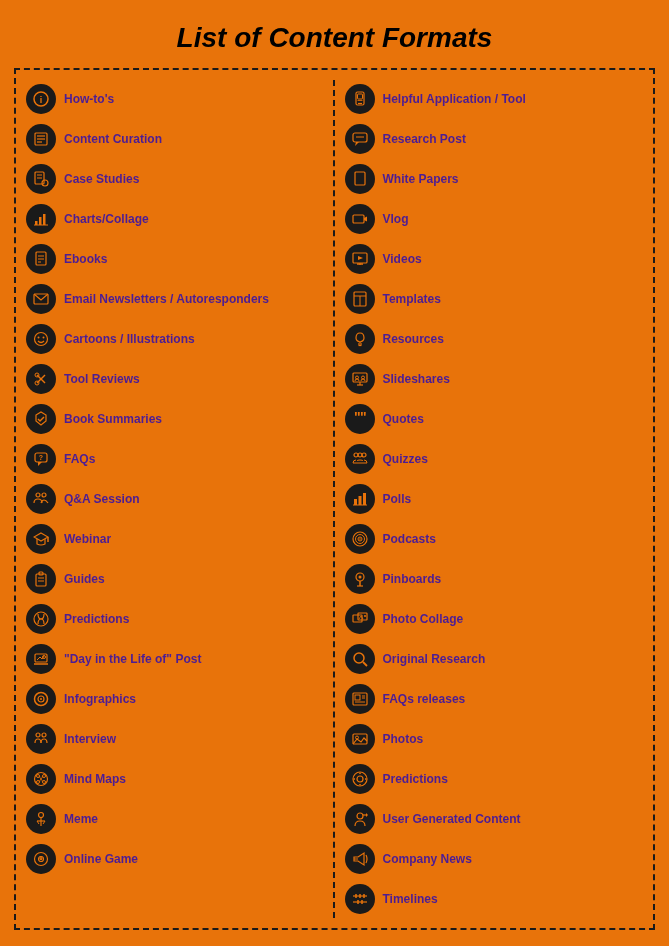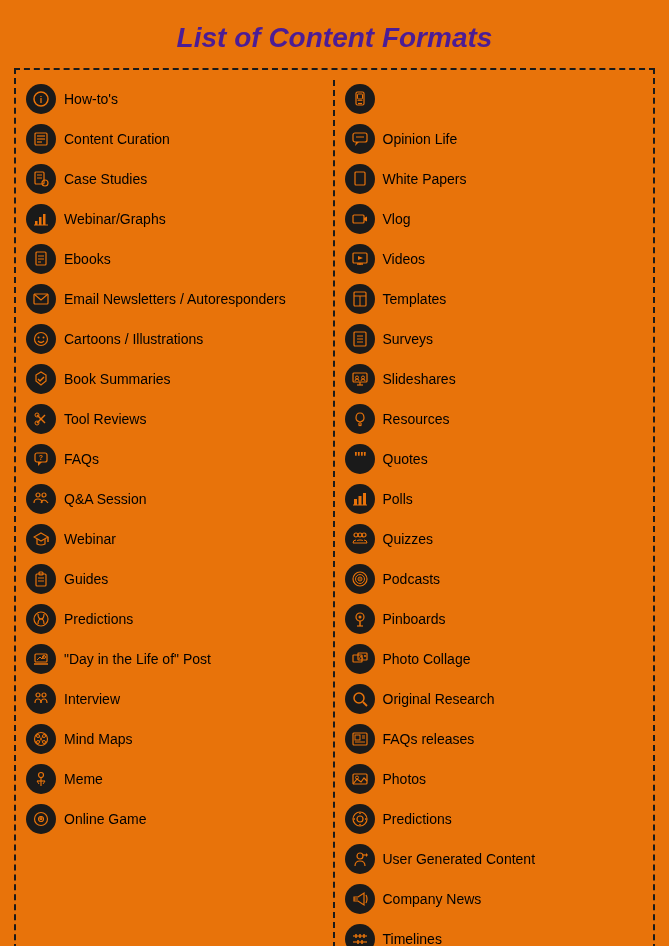--- a/index.html
+++ b/index.html
@@ -13,21 +13,21 @@
     .container {
       width: 669px;
       min-height: 946px;
       background-color: #E8730A;
       padding: 12px 14px 18px 14px;
     }
     .title {
       text-align: center;
       font-size: 28px;
       font-weight: 900;
-      color: #4c1d95;
+      color: #000000;
       padding: 10px 0 14px 0;
       font-style: italic;
     }
     .content-area {
       border: 2px dashed #1a1a1a;
       padding: 10px 8px;
       display: flex;
       flex-direction: row;
       gap: 0;
     }
@@ -57,23 +57,23 @@
       background-color: #1a1a1a;
       display: flex;
       align-items: center;
       justify-content: center;
       flex-shrink: 0;
       color: #E8730A;
       font-size: 13px;
       font-weight: bold;
     }
     .item-label {
-      font-size: 14px;
-      font-weight: 400;
-      color: #000000;
+      font-size: 12px;
+      font-weight: 700;
+      color: #4c1d95;
     }
     
     .icon-circle svg {
       width: 16px;
       height: 16px;
       fill: #E8730A;
     }
   </style>
 </head>
 <body>
@@ -115,21 +115,21 @@
         </div>
         <div class="list-item">
           <div class="icon-circle">
             <svg viewBox="0 0 16 16">
               <rect x="2" y="10" width="2.5" height="4" fill="#E8730A"></rect>
               <rect x="6" y="6" width="2.5" height="8" fill="#E8730A"></rect>
               <rect x="10" y="3" width="2.5" height="11" fill="#E8730A"></rect>
               <line x1="1" y1="14" x2="15" y2="14" stroke="#E8730A" stroke-width="1"></line>
             </svg>
           </div>
-          <span class="item-label">Webinar/Graphs</span>
+          <span class="item-label">Charts/Collage</span>
         </div>
         <div class="list-item">
           <div class="icon-circle">
             <svg viewBox="0 0 16 16">
               <rect x="3" y="1" width="10" height="13" rx="1" fill="none" stroke="#E8730A" stroke-width="1.2"></rect>
               <line x1="5" y1="5" x2="11" y2="5" stroke="#E8730A" stroke-width="1"></line>
               <line x1="5" y1="8" x2="11" y2="8" stroke="#E8730A" stroke-width="1"></line>
               <line x1="5" y1="11" x2="8" y2="11" stroke="#E8730A" stroke-width="1"></line>
             </svg>
           </div>
@@ -151,40 +151,40 @@
               <circle cx="5.5" cy="6.5" r="1" fill="#E8730A"></circle>
               <circle cx="10.5" cy="6.5" r="1" fill="#E8730A"></circle>
               <path d="M5 10 Q8 13 11 10" fill="none" stroke="#E8730A" stroke-width="1.2"></path>
             </svg>
           </div>
           <span class="item-label">Cartoons / Illustrations</span>
         </div>
         <div class="list-item">
           <div class="icon-circle">
             <svg viewBox="0 0 16 16">
-              <path d="M3 4 L8 1 L13 4 L13 10 Q8 14 8 14 Q8 14 3 10 Z" fill="none" stroke="#E8730A" stroke-width="1.2"></path>
-              <polyline points="5,8 7,10 11,6" fill="none" stroke="#E8730A" stroke-width="1.5"></polyline>
-            </svg>
-          </div>
-          <span class="item-label">Book Summaries</span>
-        </div>
-        <div class="list-item">
-          <div class="icon-circle">
-            <svg viewBox="0 0 16 16">
               <line x1="4" y1="4" x2="12" y2="12" stroke="#E8730A" stroke-width="1.5"></line>
               <line x1="12" y1="4" x2="4" y2="12" stroke="#E8730A" stroke-width="1.5"></line>
               <circle cx="4" cy="4" r="2" fill="none" stroke="#E8730A" stroke-width="1"></circle>
               <circle cx="4" cy="12" r="2" fill="none" stroke="#E8730A" stroke-width="1"></circle>
             </svg>
           </div>
           <span class="item-label">Tool Reviews</span>
         </div>
         <div class="list-item">
           <div class="icon-circle">
             <svg viewBox="0 0 16 16">
+              <path d="M3 4 L8 1 L13 4 L13 10 Q8 14 8 14 Q8 14 3 10 Z" fill="none" stroke="#E8730A" stroke-width="1.2"></path>
+              <polyline points="5,8 7,10 11,6" fill="none" stroke="#E8730A" stroke-width="1.5"></polyline>
+            </svg>
+          </div>
+          <span class="item-label">Book Summaries</span>
+        </div>
+        <div class="list-item">
+          <div class="icon-circle">
+            <svg viewBox="0 0 16 16">
               <rect x="2" y="2" width="12" height="9" rx="2" fill="none" stroke="#E8730A" stroke-width="1.2"></rect>
               <polygon points="5,11 5,15 9,11" fill="#E8730A"></polygon>
               <text x="8" y="8.5" text-anchor="middle" fill="#E8730A" font-size="7" font-weight="bold">?</text>
             </svg>
           </div>
           <span class="item-label">FAQs</span>
         </div>
         <div class="list-item">
           <div class="icon-circle">
             <svg viewBox="0 0 16 16">
@@ -230,20 +230,30 @@
         <div class="list-item">
           <div class="icon-circle">
             <svg viewBox="0 0 16 16">
               <rect x="2" y="3" width="12" height="8" rx="1" fill="none" stroke="#E8730A" stroke-width="1.2"></rect>
               <line x1="1" y1="13" x2="15" y2="13" stroke="#E8730A" stroke-width="1.5"></line>
               <circle cx="11" cy="6" r="1.5" fill="none" stroke="#E8730A" stroke-width="1"></circle>
               <path d="M4 9 L7 6 L9 8 L11 5" fill="none" stroke="#E8730A" stroke-width="1"></path>
             </svg>
           </div>
           <span class="item-label">"Day in the Life of" Post</span>
+        </div>
+        <div class="list-item">
+          <div class="icon-circle">
+            <svg viewBox="0 0 16 16">
+              <circle cx="8" cy="8" r="6.5" fill="none" stroke="#E8730A" stroke-width="1.5"></circle>
+              <circle cx="8" cy="8" r="3" fill="none" stroke="#E8730A" stroke-width="1.2"></circle>
+              <circle cx="8" cy="8" r="1" fill="#E8730A"></circle>
+            </svg>
+          </div>
+          <span class="item-label">Infographics</span>
         </div>
         <div class="list-item">
           <div class="icon-circle">
             <svg viewBox="0 0 16 16">
               <circle cx="5" cy="4" r="2" fill="none" stroke="#E8730A" stroke-width="1.2"></circle>
               <path d="M2 12 Q2 8 5 8 Q8 8 8 12" fill="none" stroke="#E8730A" stroke-width="1.2"></path>
               <circle cx="11" cy="4" r="2" fill="none" stroke="#E8730A" stroke-width="1.2"></circle>
               <path d="M8 12 Q8 8 11 8 Q14 8 14 12" fill="none" stroke="#E8730A" stroke-width="1.2"></path>
             </svg>
           </div>
@@ -293,30 +303,31 @@
     <div class="column column-right" id="right-col">
         <div class="list-item">
           <div class="icon-circle">
             <svg viewBox="0 0 16 16">
               <rect x="4" y="1" width="8" height="13" rx="1.5" fill="none" stroke="#E8730A" stroke-width="1.2"></rect>
               <line x1="6" y1="12.5" x2="10" y2="12.5" stroke="#E8730A" stroke-width="1.2"></line>
               <rect x="5.5" y="3" width="5" height="5" rx="0.5" fill="none" stroke="#E8730A" stroke-width="1"></rect>
               <line x1="5.5" y1="9.5" x2="10.5" y2="9.5" stroke="#E8730A" stroke-width="0.8"></line>
             </svg>
           </div>
+          <span class="item-label">Helpful Application / Tool</span>
         </div>
         <div class="list-item">
           <div class="icon-circle">
             <svg viewBox="0 0 16 16">
               <rect x="1" y="2" width="14" height="9" rx="2" fill="none" stroke="#E8730A" stroke-width="1.2"></rect>
               <polygon points="4,11 3,15 7,11" fill="#E8730A"></polygon>
               <line x1="4" y1="6" x2="12" y2="6" stroke="#E8730A" stroke-width="1"></line>
             </svg>
           </div>
-          <span class="item-label">Opinion Life</span>
+          <span class="item-label">Research Post</span>
         </div>
         <div class="list-item">
           <div class="icon-circle">
             <svg viewBox="0 0 16 16">
               <rect x="3" y="1" width="10" height="13" rx="1" fill="none" stroke="#E8730A" stroke-width="1.2"></rect>
             </svg>
           </div>
           <span class="item-label">White Papers</span>
         </div>
         <div class="list-item">
@@ -345,90 +356,79 @@
               <rect x="2" y="1" width="12" height="14" rx="1" fill="none" stroke="#E8730A" stroke-width="1.2"></rect>
               <line x1="2" y1="5" x2="14" y2="5" stroke="#E8730A" stroke-width="1"></line>
               <line x1="8" y1="5" x2="8" y2="15" stroke="#E8730A" stroke-width="1"></line>
             </svg>
           </div>
           <span class="item-label">Templates</span>
         </div>
         <div class="list-item">
           <div class="icon-circle">
             <svg viewBox="0 0 16 16">
-              <rect x="2" y="1" width="12" height="14" rx="1" fill="none" stroke="#E8730A" stroke-width="1.2"></rect>
-              <line x1="5" y1="5" x2="11" y2="5" stroke="#E8730A" stroke-width="1"></line>
-              <line x1="5" y1="8" x2="11" y2="8" stroke="#E8730A" stroke-width="1"></line>
-              <line x1="5" y1="11" x2="11" y2="11" stroke="#E8730A" stroke-width="1"></line>
-            </svg>
-          </div>
-          <span class="item-label">Surveys</span>
+              <path d="M8 2 Q12 2 12 7 Q12 10 8 11 Q4 10 4 7 Q4 2 8 2Z" fill="none" stroke="#E8730A" stroke-width="1.2"></path>
+              <line x1="6" y1="13" x2="10" y2="13" stroke="#E8730A" stroke-width="1.2"></line>
+              <line x1="6.5" y1="14.5" x2="9.5" y2="14.5" stroke="#E8730A" stroke-width="1.2"></line>
+              <line x1="8" y1="11" x2="8" y2="12" stroke="#E8730A" stroke-width="1"></line>
+            </svg>
+          </div>
+          <span class="item-label">Resources</span>
         </div>
         <div class="list-item">
           <div class="icon-circle">
             <svg viewBox="0 0 16 16">
               <rect x="1" y="2" width="14" height="9" rx="1" fill="none" stroke="#E8730A" stroke-width="1.2"></rect>
               <line x1="8" y1="11" x2="8" y2="14" stroke="#E8730A" stroke-width="1.2"></line>
               <line x1="5" y1="14" x2="11" y2="14" stroke="#E8730A" stroke-width="1.2"></line>
               <circle cx="5" cy="6.5" r="1.5" fill="none" stroke="#E8730A" stroke-width="1"></circle>
               <path d="M3 10 Q3 8 5 8 Q7 8 7 10" fill="none" stroke="#E8730A" stroke-width="1"></path>
               <circle cx="11" cy="6.5" r="1.5" fill="none" stroke="#E8730A" stroke-width="1"></circle>
               <path d="M9 10 Q9 8 11 8 Q13 8 13 10" fill="none" stroke="#E8730A" stroke-width="1"></path>
             </svg>
           </div>
           <span class="item-label">Slideshares</span>
         </div>
         <div class="list-item">
           <div class="icon-circle">
             <svg viewBox="0 0 16 16">
-              <path d="M8 2 Q12 2 12 7 Q12 10 8 11 Q4 10 4 7 Q4 2 8 2Z" fill="none" stroke="#E8730A" stroke-width="1.2"></path>
-              <line x1="6" y1="13" x2="10" y2="13" stroke="#E8730A" stroke-width="1.2"></line>
-              <line x1="6.5" y1="14.5" x2="9.5" y2="14.5" stroke="#E8730A" stroke-width="1.2"></line>
-              <line x1="8" y1="11" x2="8" y2="12" stroke="#E8730A" stroke-width="1"></line>
-            </svg>
-          </div>
-          <span class="item-label">Resources</span>
-        </div>
-        <div class="list-item">
-          <div class="icon-circle">
-            <svg viewBox="0 0 16 16">
               <text x="2" y="11" fill="#E8730A" font-size="14" font-weight="bold">"</text>
               <text x="8" y="11" fill="#E8730A" font-size="14" font-weight="bold">"</text>
             </svg>
           </div>
           <span class="item-label">Quotes</span>
-        </div>
-        <div class="list-item">
-          <div class="icon-circle">
-            <svg viewBox="0 0 16 16">
-              <rect x="2" y="8" width="3" height="6" fill="#E8730A"></rect>
-              <rect x="6.5" y="5" width="3" height="9" fill="#E8730A"></rect>
-              <rect x="11" y="2" width="3" height="12" fill="#E8730A"></rect>
-              <line x1="1" y1="14" x2="15" y2="14" stroke="#E8730A" stroke-width="1"></line>
-            </svg>
-          </div>
-          <span class="item-label">Polls</span>
         </div>
         <div class="list-item">
           <div class="icon-circle">
             <svg viewBox="0 0 16 16">
               <circle cx="4" cy="4" r="2" fill="none" stroke="#E8730A" stroke-width="1.2"></circle>
               <circle cx="12" cy="4" r="2" fill="none" stroke="#E8730A" stroke-width="1.2"></circle>
               <circle cx="8" cy="4" r="2" fill="none" stroke="#E8730A" stroke-width="1.2"></circle>
               <path d="M1 12 Q1 9 4 9" fill="none" stroke="#E8730A" stroke-width="1"></path>
               <path d="M5 10 Q5 9 8 9 Q11 9 11 10" fill="none" stroke="#E8730A" stroke-width="1"></path>
               <path d="M12 9 Q15 9 15 12" fill="none" stroke="#E8730A" stroke-width="1"></path>
               <line x1="1" y1="12" x2="15" y2="12" stroke="#E8730A" stroke-width="1"></line>
             </svg>
           </div>
           <span class="item-label">Quizzes</span>
         </div>
         <div class="list-item">
           <div class="icon-circle">
             <svg viewBox="0 0 16 16">
+              <rect x="2" y="8" width="3" height="6" fill="#E8730A"></rect>
+              <rect x="6.5" y="5" width="3" height="9" fill="#E8730A"></rect>
+              <rect x="11" y="2" width="3" height="12" fill="#E8730A"></rect>
+              <line x1="1" y1="14" x2="15" y2="14" stroke="#E8730A" stroke-width="1"></line>
+            </svg>
+          </div>
+          <span class="item-label">Polls</span>
+        </div>
+        <div class="list-item">
+          <div class="icon-circle">
+            <svg viewBox="0 0 16 16">
               <circle cx="8" cy="8" r="7" fill="none" stroke="#E8730A" stroke-width="1.2"></circle>
               <circle cx="8" cy="8" r="4.5" fill="none" stroke="#E8730A" stroke-width="1"></circle>
               <circle cx="8" cy="8" r="2" fill="none" stroke="#E8730A" stroke-width="1"></circle>
               <circle cx="8" cy="8" r="0.8" fill="#E8730A"></circle>
             </svg>
           </div>
           <span class="item-label">Podcasts</span>
         </div>
         <div class="list-item">
           <div class="icon-circle">

